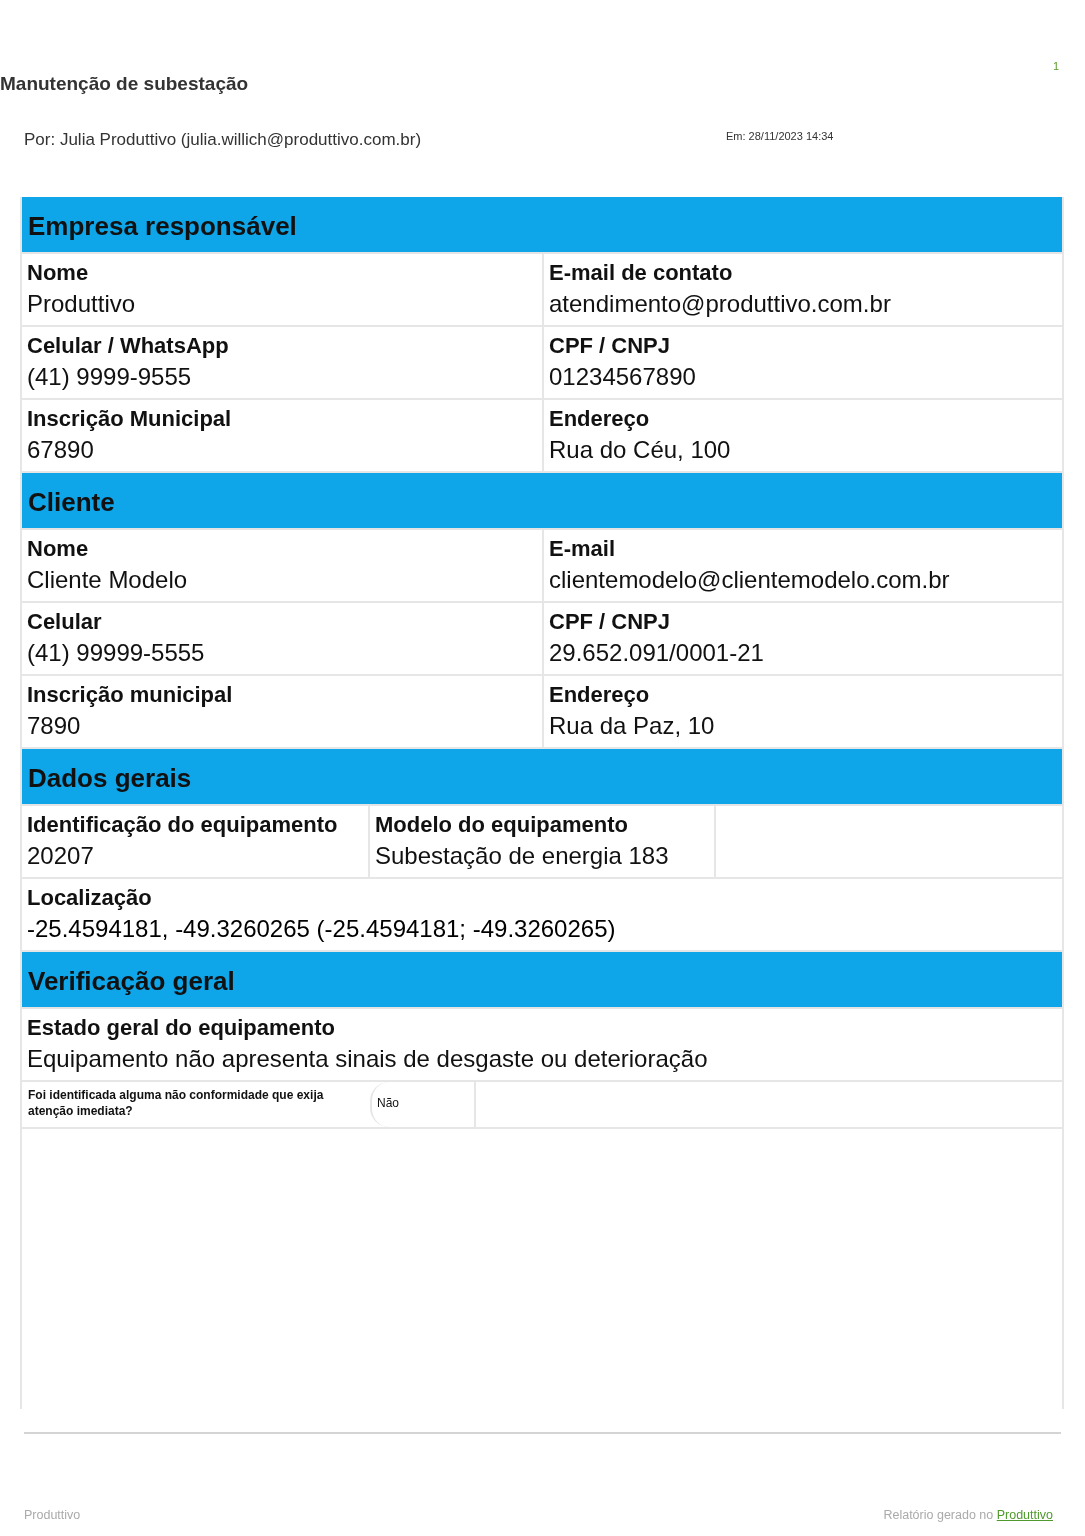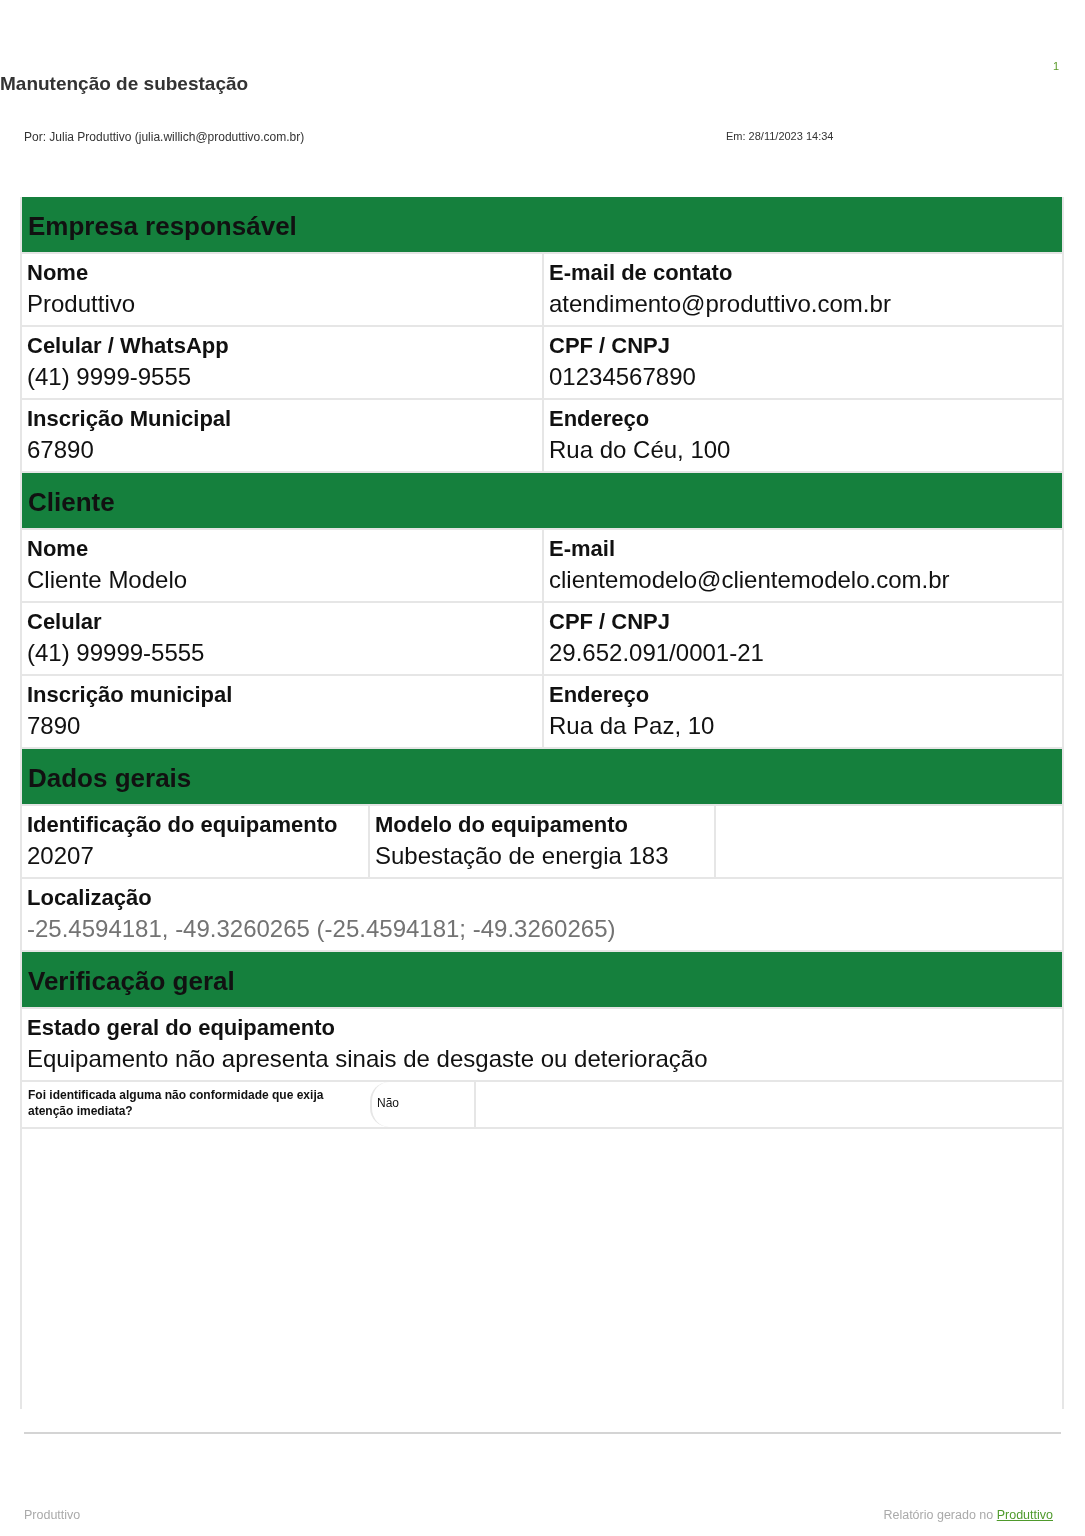--- a/index.html
+++ b/index.html
@@ -1,36 +1,36 @@
 <!DOCTYPE html>
 <html><head>
 <meta charset="utf-8">
 <style>
   html, body { margin: 0; padding: 0; background: #ffffff; }
   body { width: 1085px; height: 1536px; position: relative; overflow: hidden;
          font-family: "Liberation Sans", sans-serif; color: #111; }
   .page-num { position: absolute; top: 60px; left: 1053px; font-size: 11px; color: #5a9a2a; }
   .title { position: absolute; top: 73px; left: 0; width: 966px; 
            font-size: 19px; font-weight: bold; color: #333; }
-  .meta-by { position: absolute; top: 130px; left: 24px; font-size: 12px; color: #333; }
+  .meta-by { position: absolute; top: 130px; left: 24px; font-size: 17px; color: #333; }
   .meta-at { position: absolute; top: 130px; left: 726px; font-size: 11px; color: #333; }
 
   .report { position: absolute; top: 197px; left: 20px; width: 1044px; height: 1212px;
             border-left: 2px solid #e6e6e6; border-right: 2px solid #e6e6e6; box-sizing: border-box; }
-  .section-header { background: #15803d; height: 57px; box-sizing: border-box;
+  .section-header { background: #0ea5e9; height: 57px; box-sizing: border-box;
                     padding: 14px 0 0 6px; font-size: 26px; font-weight: bold; color: #111;
                     border-bottom: 2px solid #e4e4e4; }
   .row { display: flex; border-bottom: 2px solid #e6e6e6; box-sizing: border-box; }
   .cell { box-sizing: border-box; padding: 4px 5px 4px 5px; }
   .cell + .cell { border-left: 2px solid #e6e6e6; }
   .half { width: 520px; }
   .lbl { font-size: 22px; font-weight: bold; line-height: 30px; }
   .val { font-size: 24px; line-height: 32px; }
   .row.h73 { height: 73px; }
-  .link { color: #737373; }
+  .link { color: #000000; }
   .c-ident { width: 346px; }
   .c-model { width: 346px; }
   .c-empty { flex: 1; background: #fff; }
   .full { width: 100%; }
   .q-row { height: 47px; }
   .q-lbl { width: 348px; font-size: 12px; font-weight: bold; line-height: 16px; padding: 5px 6px; }
   .q-val { width: 104px; font-size: 12px; padding: 14px 5px; border-radius: 19px; }
   .q-extra { flex: 1; }
 
   .footer-line { position: absolute; top: 1432px; left: 24px; width: 1037px; height: 2px; background: #d4d4d4; }

